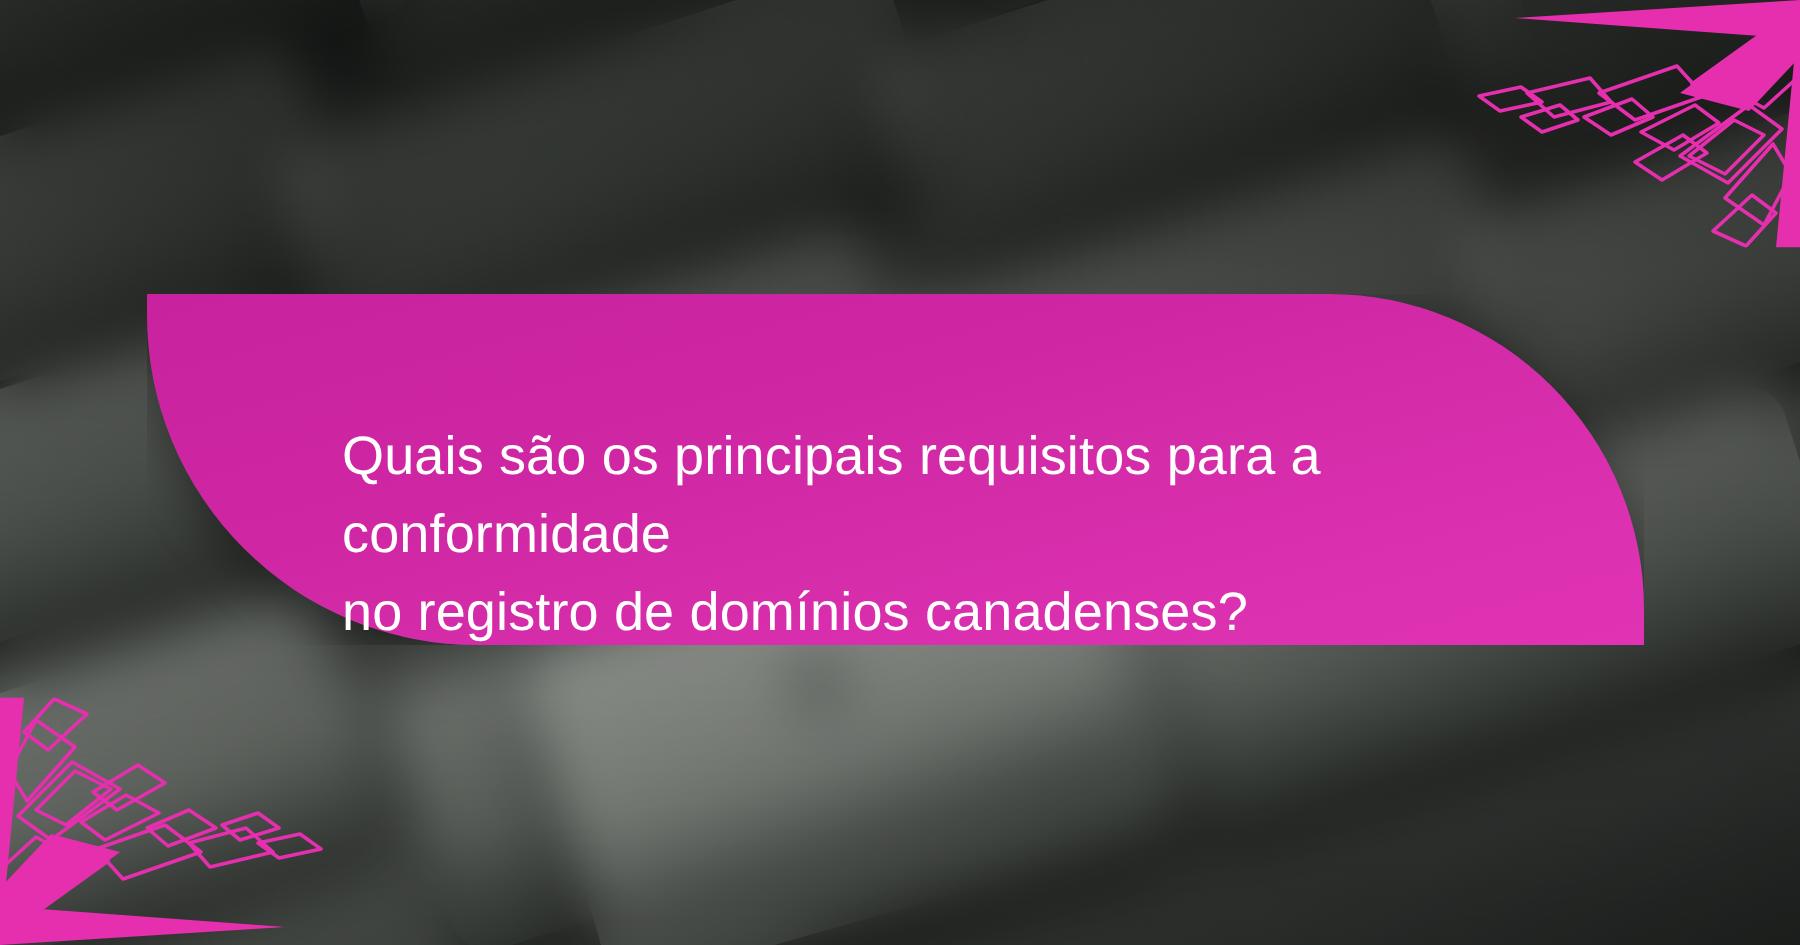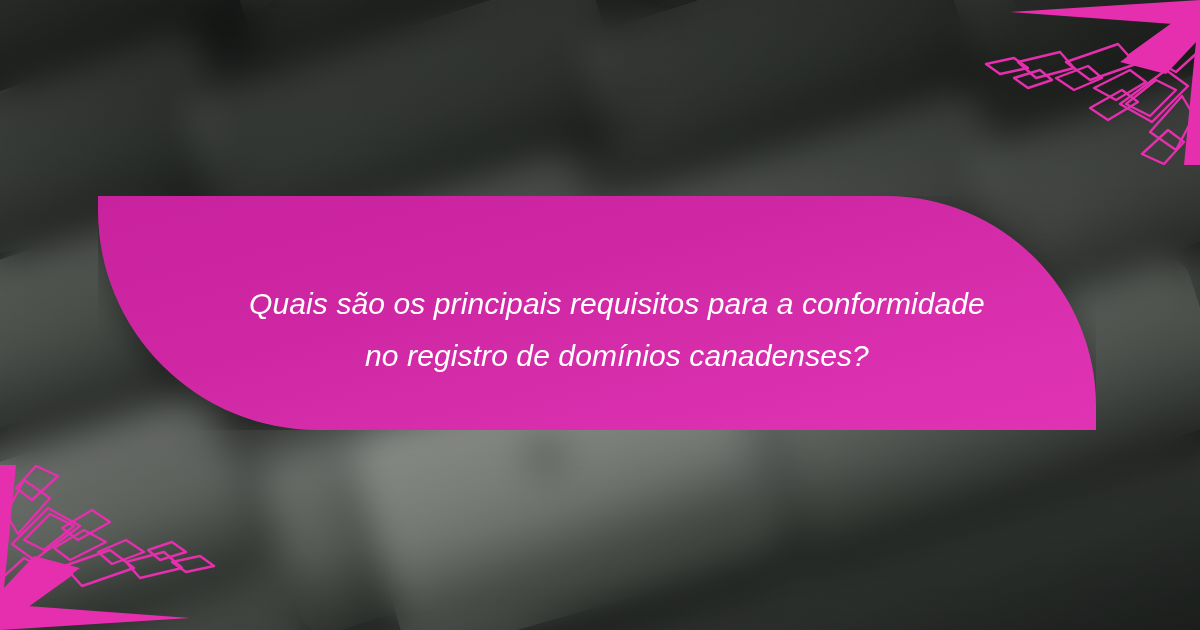--- a/index.html
+++ b/index.html
@@ -102,28 +102,26 @@
     border-bottom-right-radius: 0px;
     border-bottom-left-radius: 220px;
     -webkit-clip-path: inset(0 0 0 0);
     box-shadow: 0 10px 30px rgba(0,0,0,0.35);
   }
   .banner-text {
     position: absolute;
     left: 130px;
     right: 90px;
     top: 82px;
-    text-align: center;
     color: #ffffff;
-    font-size: 30px;
+    font-size: 36px;
     font-weight: 400;
     line-height: 52px;
     letter-spacing: 0.1px;
     white-space: pre-line;
-    font-style: italic;
   }
 
   
   .ornament {
     position: absolute;
     z-index: 6;
     pointer-events: none;
   }
   .orn-tr {
     right: 0;

